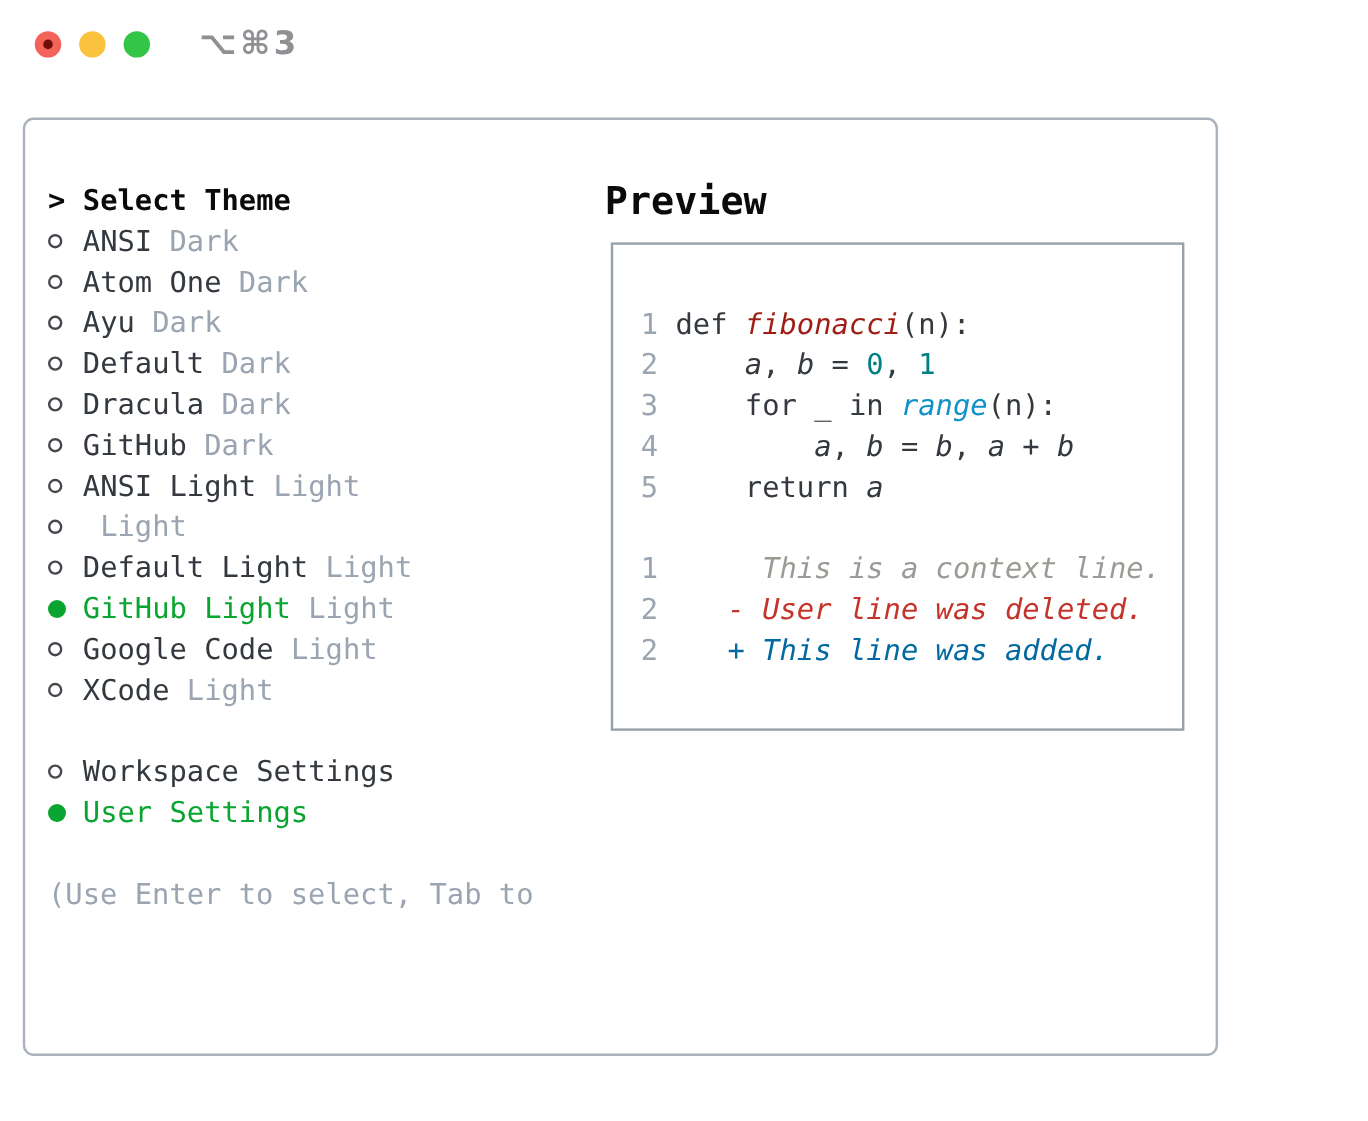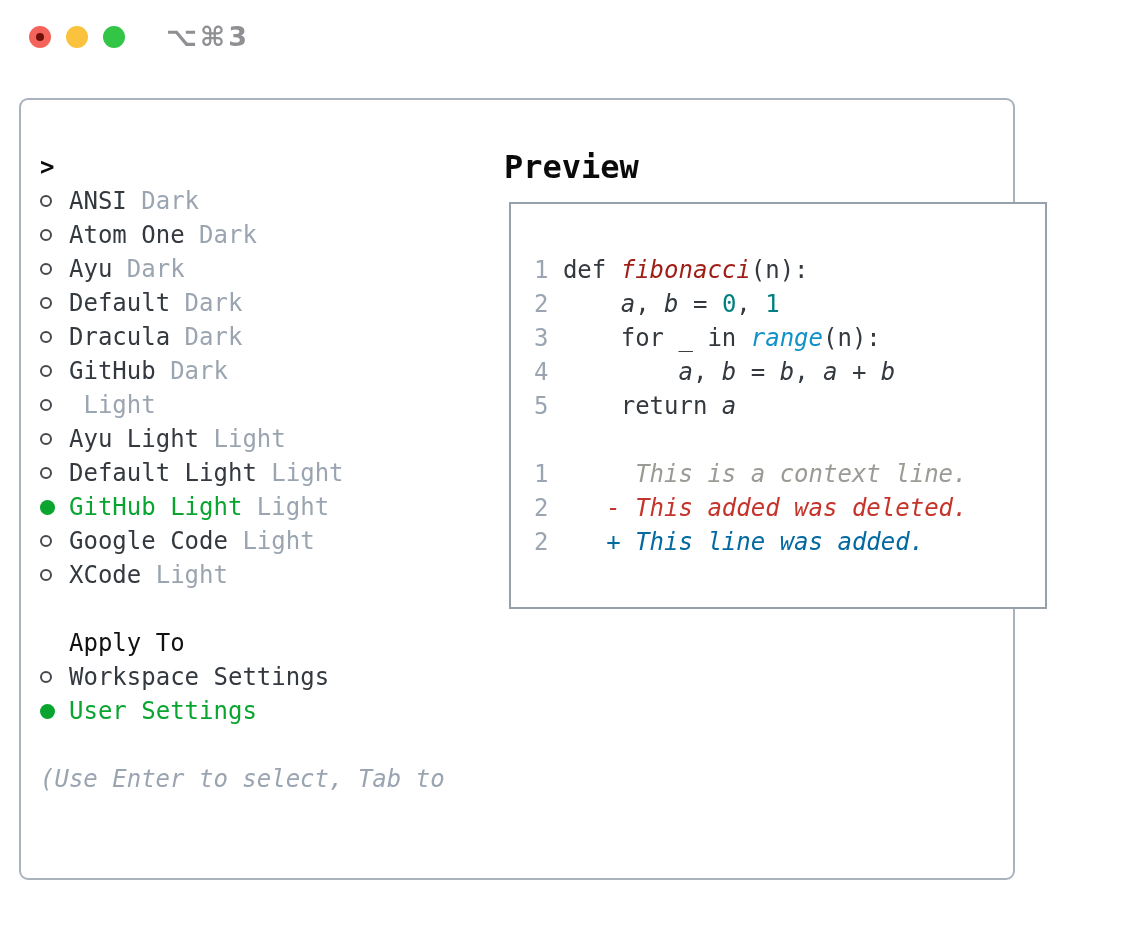--- a/index.html
+++ b/index.html
@@ -25,27 +25,27 @@
   .menu { position:absolute; left:19px; top:50px; font-size:24px; line-height:34px; color:#33393f; }
   .row { display:flex; align-items:center; height:34px; white-space:pre; }
   .cell { width:29px; height:34px; display:flex; align-items:center; flex:none; }
   .prefix { font-weight:bold; color:#0b0b0b; }
   .ring { width:12px; height:12px; border:2px solid #45494e; border-radius:50%; }
   .dot  { width:15px; height:15px; border-radius:50%; background:#0aa530; }
   .title-bold { font-weight:bold; color:#0b0b0b; }
   .apply-title { color:#111111; }
   .variant { color:#9aa5b1; }
   .sel { color:#0aa530; }
-  .hint { color:#9aa5b1; font-style:italic; }
+  .hint { color:#9aa5b1; }
   .spacer { height:34px; }
 
   
   .preview-title { position:absolute; left:483px; top:50px; height:34px; line-height:34px;
                    font-size:32px; font-weight:bold; color:#0b0b0b; }
-  .preview-box { position:absolute; left:488px; top:102px; width:538px; height:407px;
+  .preview-box { position:absolute; left:488px; top:102px; width:478px; height:407px;
                  border:2px solid #97a1ab; background:#ffffff; }
   .code { position:absolute; left:23px; top:49px; font-size:24px; line-height:34px; }
   .code-line { white-space:pre; height:34px; }
   .ln { color:#9aa5b1; }
   .tok-p   { color:#33393f; }
   .tok-kw  { color:#33393f; }
   .tok-fn  { color:#9f1d15; font-style:italic; }
   .tok-n   { color:#008080; }
   .tok-b   { color:#1191c9; font-style:italic; }
   .tok-v   { color:#33393f; font-style:italic; }
@@ -58,47 +58,46 @@
 
 <div class="titlebar">
   <div class="light red"></div>
   <div class="light yellow"></div>
   <div class="light green"></div>
   <div class="shortcut">⌥⌘3</div>
 </div>
 
 <div class="panel">
   <div class="menu" id="menu-rows">
-      <div class="row"><span class="cell"><span class="prefix">&gt;</span></span></div>
+      <div class="row"><span class="cell"><span class="prefix">&gt;</span></span><span class="title-bold">Select Theme</span></div>
       <div class="row"><span class="cell"><span class="ring"></span></span><span>ANSI</span><span class="variant"> Dark</span></div>
       <div class="row"><span class="cell"><span class="ring"></span></span><span>Atom One</span><span class="variant"> Dark</span></div>
       <div class="row"><span class="cell"><span class="ring"></span></span><span>Ayu</span><span class="variant"> Dark</span></div>
       <div class="row"><span class="cell"><span class="ring"></span></span><span>Default</span><span class="variant"> Dark</span></div>
       <div class="row"><span class="cell"><span class="ring"></span></span><span>Dracula</span><span class="variant"> Dark</span></div>
       <div class="row"><span class="cell"><span class="ring"></span></span><span>GitHub</span><span class="variant"> Dark</span></div>
+      <div class="row"><span class="cell"><span class="ring"></span></span><span>ANSI Light</span><span class="variant"> Light</span></div>
       <div class="row"><span class="cell"><span class="ring"></span></span><span class="variant"> Light</span></div>
-      <div class="row"><span class="cell"><span class="ring"></span></span><span>Ayu Light</span><span class="variant"> Light</span></div>
       <div class="row"><span class="cell"><span class="ring"></span></span><span>Default Light</span><span class="variant"> Light</span></div>
       <div class="row"><span class="cell"><span class="dot"></span></span><span class="sel">GitHub Light</span><span class="variant"> Light</span></div>
       <div class="row"><span class="cell"><span class="ring"></span></span><span>Google Code</span><span class="variant"> Light</span></div>
       <div class="row"><span class="cell"><span class="ring"></span></span><span>XCode</span><span class="variant"> Light</span></div>
       <div class="spacer"></div>
-      <div class="row"><span class="cell"></span><span class="apply-title">Apply To</span></div>
       <div class="row"><span class="cell"><span class="ring"></span></span><span>Workspace Settings</span></div>
       <div class="row"><span class="cell"><span class="dot"></span></span><span class="sel">User Settings</span></div>
       <div class="spacer"></div>
       <div class="row"><span class="hint">(Use Enter to select, Tab to</span></div>
     </div>
   <div class="preview-title">Preview</div>
   <div class="preview-box">
     <div class="code" id="code-lines">
         <div class="code-line"><span class="ln">1</span><span class="tok-p"> </span><span class="tok-kw">def </span><span class="tok-fn">fibonacci</span><span class="tok-p">(n):</span></div>
         <div class="code-line"><span class="ln">2</span><span class="tok-p"> </span><span class="tok-p">    </span><span class="tok-v">a</span><span class="tok-p">, </span><span class="tok-v">b</span><span class="tok-p"> = </span><span class="tok-n">0</span><span class="tok-p">, </span><span class="tok-n">1</span></div>
         <div class="code-line"><span class="ln">3</span><span class="tok-p"> </span><span class="tok-kw">    for _ in </span><span class="tok-b">range</span><span class="tok-p">(n):</span></div>
         <div class="code-line"><span class="ln">4</span><span class="tok-p"> </span><span class="tok-p">        </span><span class="tok-v">a</span><span class="tok-p">, </span><span class="tok-v">b</span><span class="tok-p"> = </span><span class="tok-v">b</span><span class="tok-p">, </span><span class="tok-v">a</span><span class="tok-p"> + </span><span class="tok-v">b</span></div>
         <div class="code-line"><span class="ln">5</span><span class="tok-p"> </span><span class="tok-kw">    return </span><span class="tok-v">a</span></div>
         <div class="spacer"></div>
         <div class="code-line"><span class="ln">1</span><span class="tok-p"> </span><span class="tok-ctx">     This is a context line.</span></div>
-        <div class="code-line"><span class="ln">2</span><span class="tok-p"> </span><span class="tok-del">   - This added was deleted.</span></div>
+        <div class="code-line"><span class="ln">2</span><span class="tok-p"> </span><span class="tok-del">   - User line was deleted.</span></div>
         <div class="code-line"><span class="ln">2</span><span class="tok-p"> </span><span class="tok-add">   + This line was added.</span></div>
       </div>
   </div>
 </div>
 
 </body></html>

